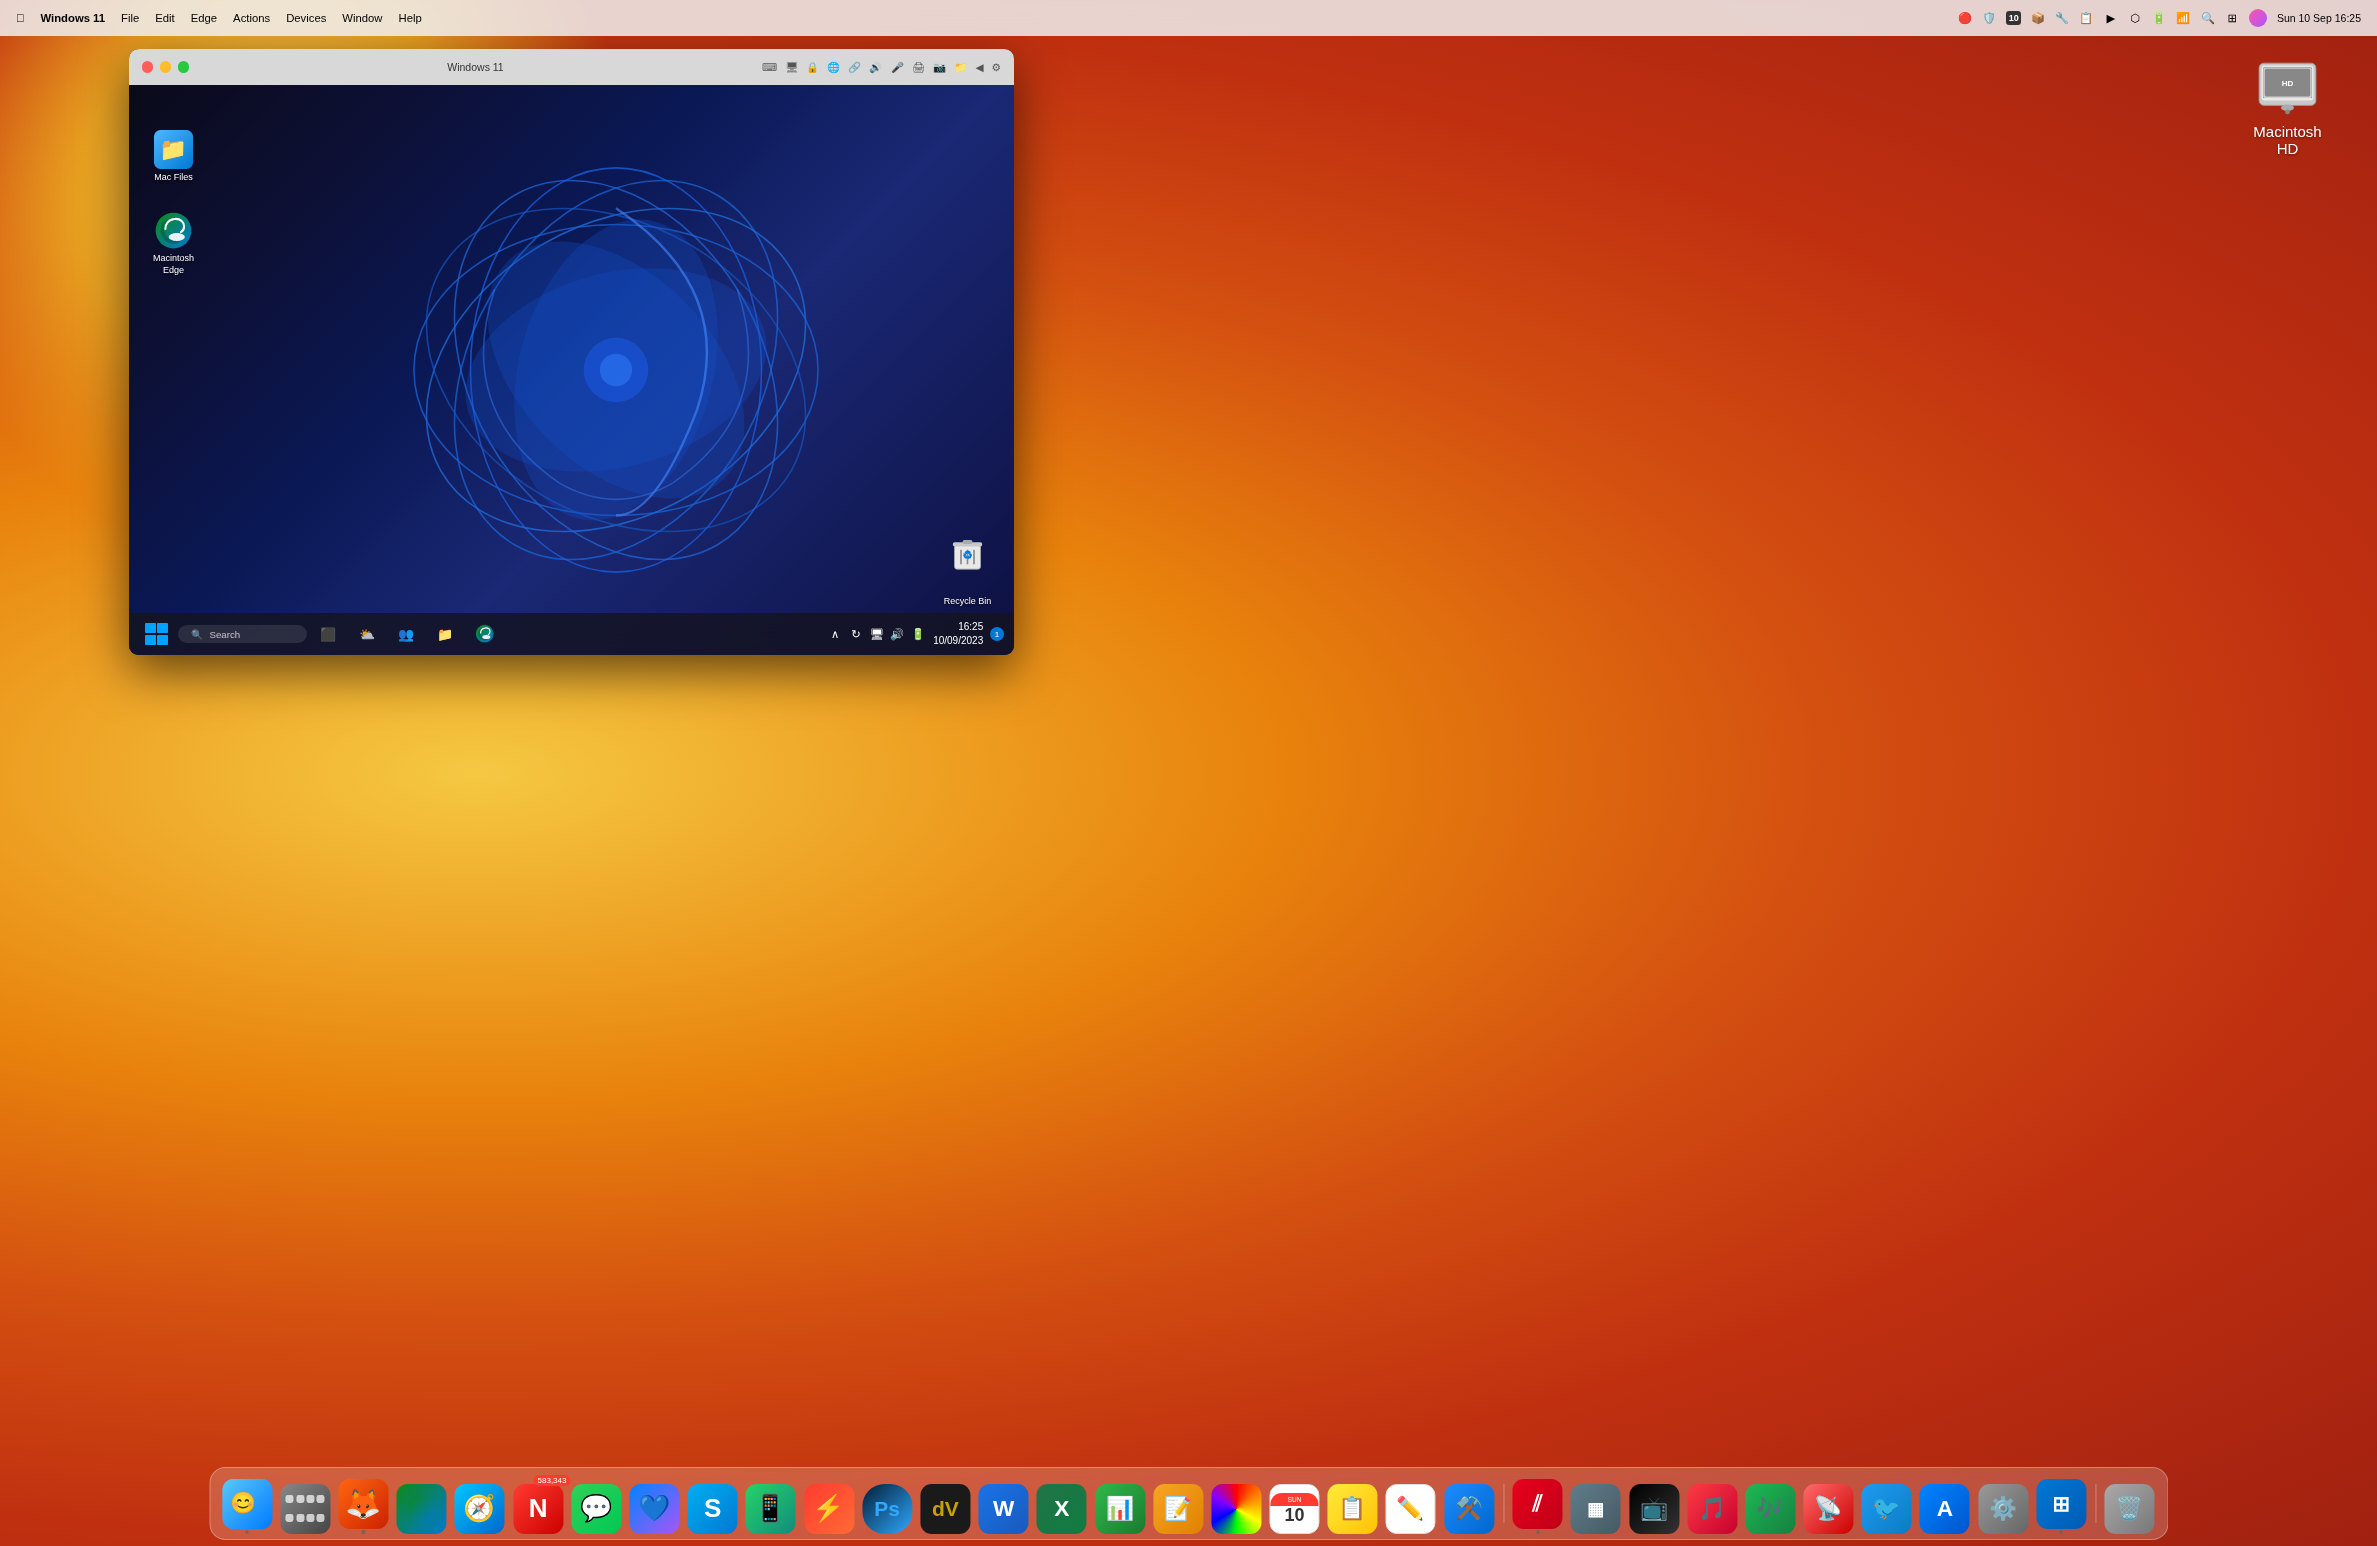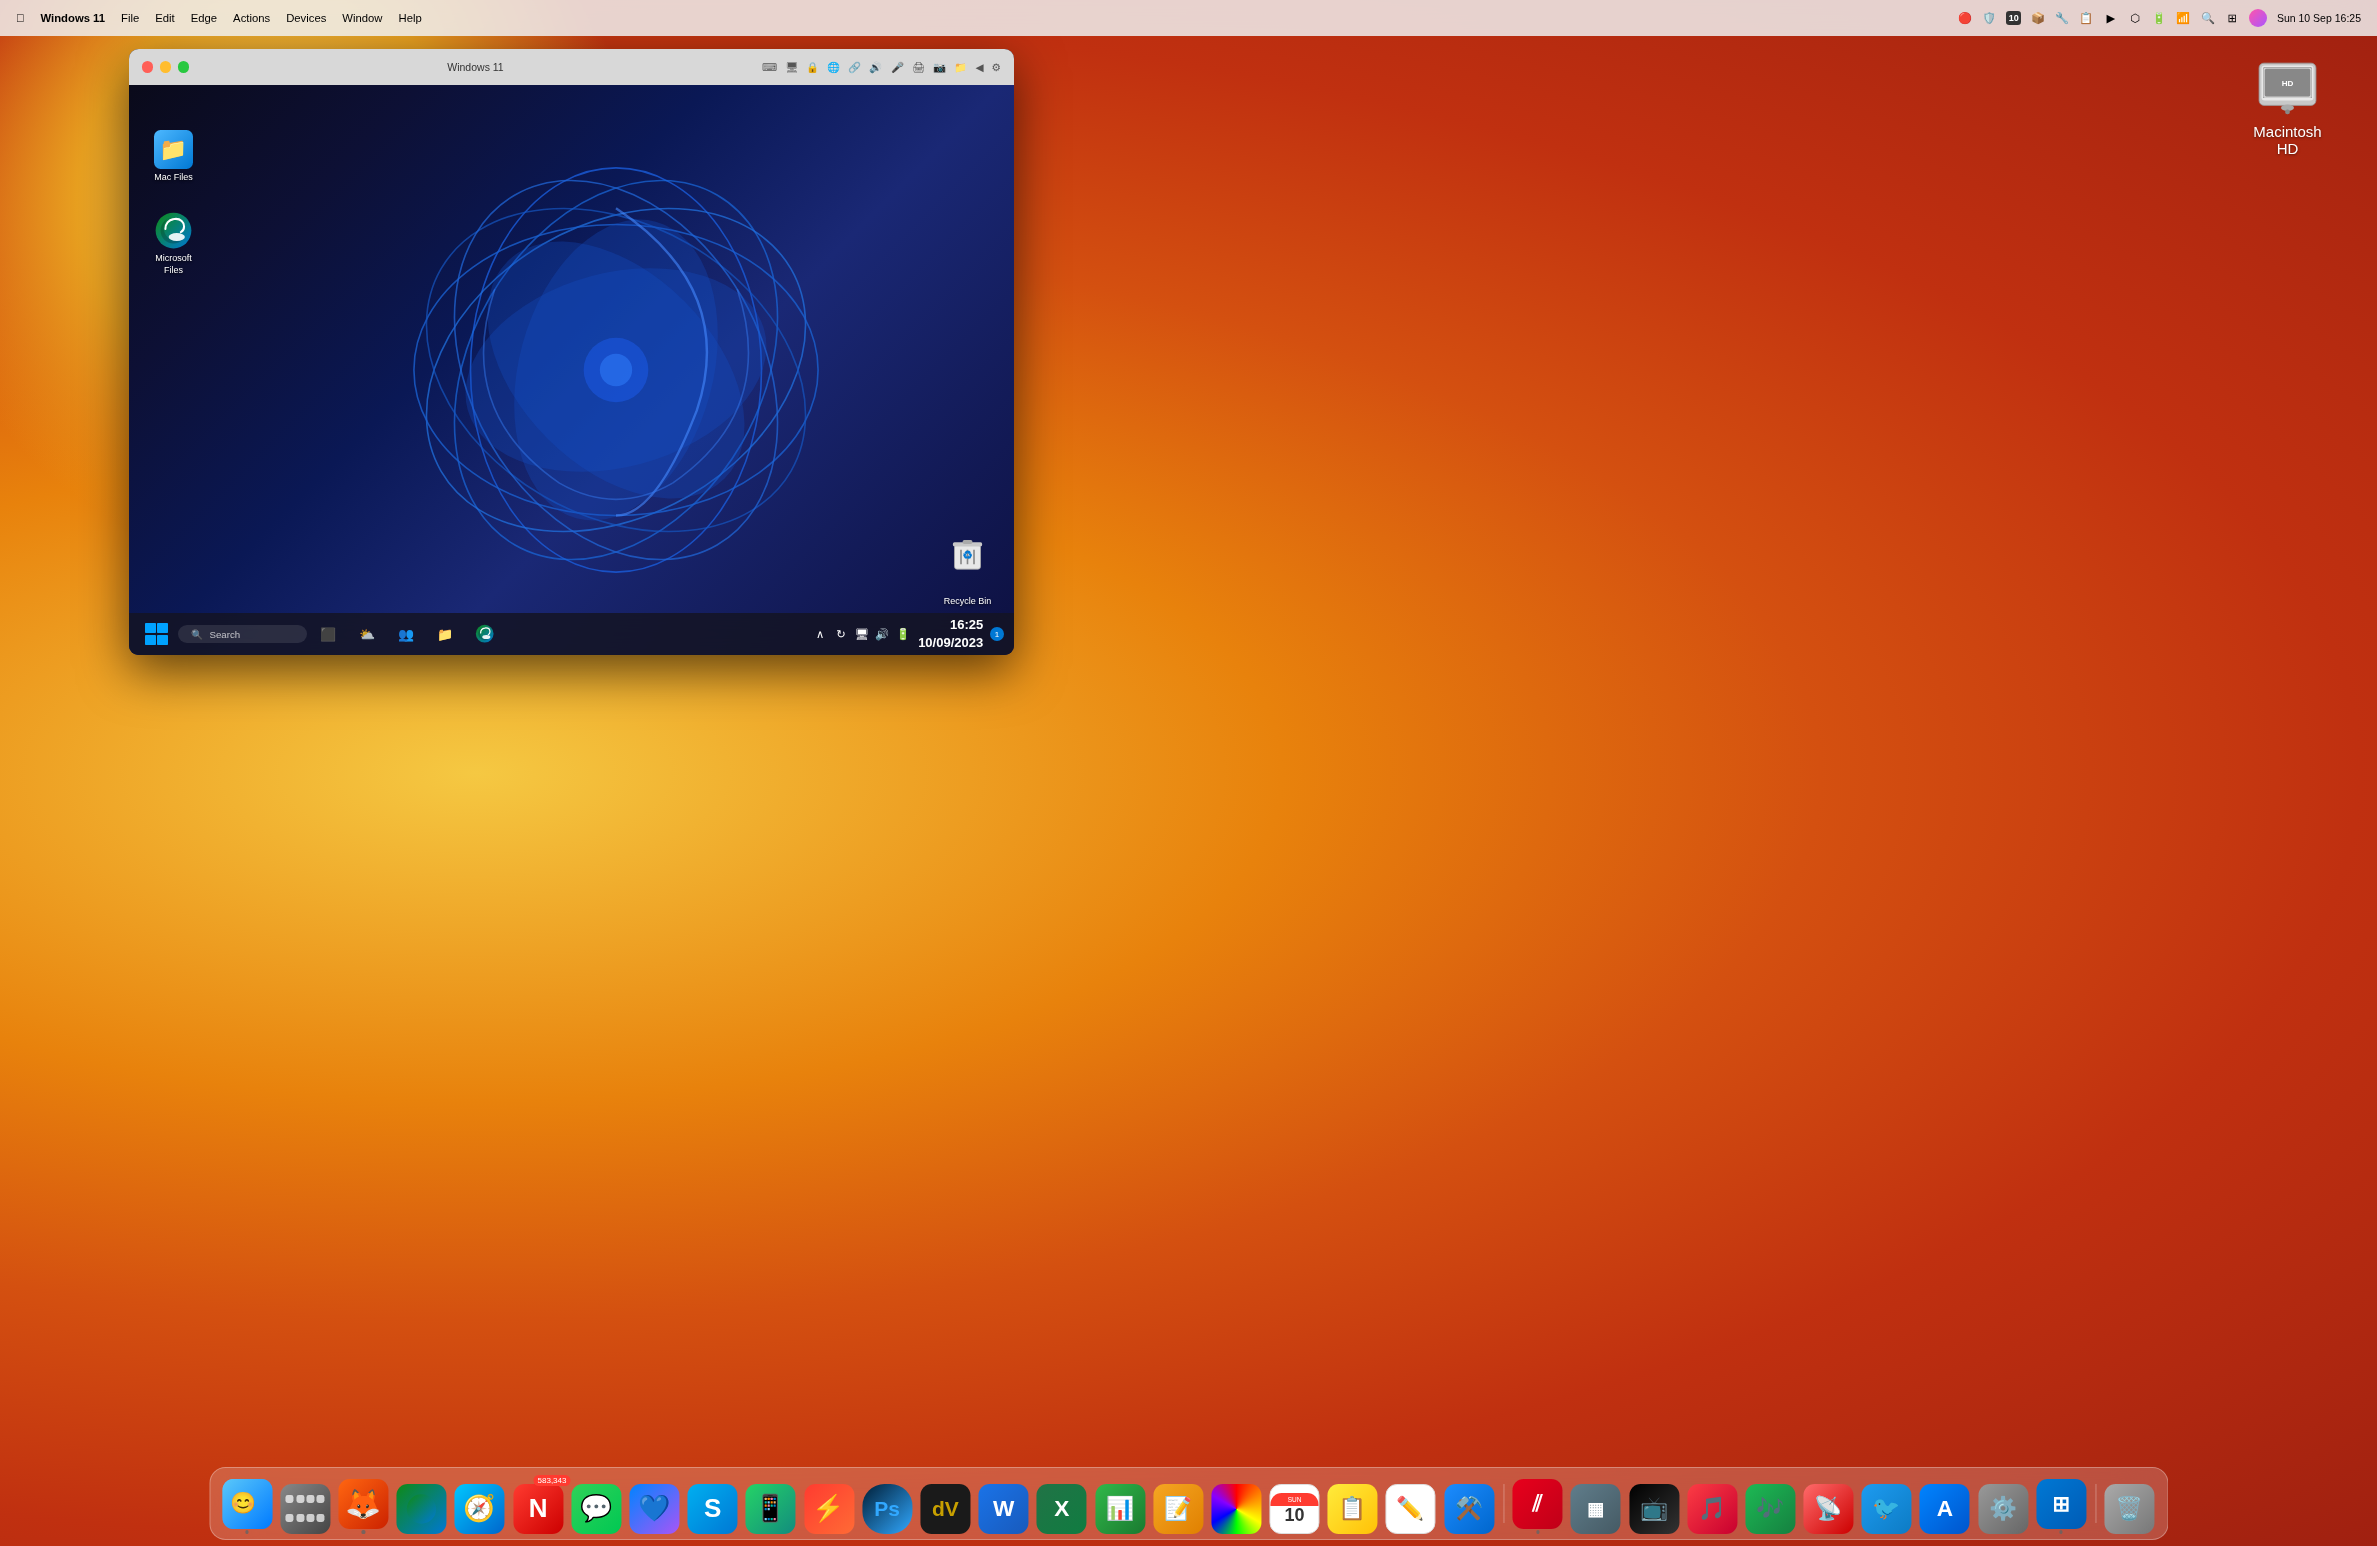--- a/index.html
+++ b/index.html
@@ -280,25 +280,24 @@
       color: rgba(255,255,255,0.7);
     }
 
     .taskbar-right {
       display: flex;
       align-items: center;
       gap: 6.5px;
     }
 
     .taskbar-clock {
-      font-size: 13px;
+      font-size: 10px;
       color: white;
       text-align: right;
       line-height: 1.4;
-      font-weight: bold;
     }
 
     .taskbar-notification-badge {
       width: 14.6px;
       height: 14.6px;
       background: #0078d4;
       border-radius: 50%;
       font-size: 8px;
       color: white;
       display: flex;
@@ -544,21 +543,21 @@
                 <stop offset="0%" style="stop-color:#0e8a16"></stop>
                 <stop offset="100%" style="stop-color:#0078d4"></stop>
               </linearGradient>
             </defs>
             <ellipse cx="24" cy="24" rx="22" ry="22" fill="url(#edgeGrad1)"></ellipse>
             <path d="M24 8C15.2 8 8 15.2 8 24s7.2 16 16 16c4.4 0 8.4-1.8 11.3-4.7-2.1 1-4.5 1.7-7.3 1.7-8.8 0-16-7.2-16-16 0-4.4 1.8-8.4 4.7-11.3C18.6 9.7 21.2 8 24 8z" fill="rgba(0,0,0,0.2)"></path>
             <ellipse cx="28" cy="32" rx="10" ry="5" fill="rgba(255,255,255,0.9)"></ellipse>
             <path d="M14 22c0-6 4-11 10-12 1-.2 2-.3 3-.3 5.5 0 10 3.8 10 9.3 0 3-1.5 5.7-4 7" fill="none" stroke="white" stroke-width="2.5" stroke-linecap="round"></path>
           </svg>
         </div>
-        <div class="win11-icon-label">Microsoft Files</div>
+        <div class="win11-icon-label">Macintosh Edge</div>
       </div>
 
       <div class="recycle-bin-icon" style="bottom:49px; right:18px;">
         <svg class="recycle-svg" viewBox="0 0 48 48" xmlns="http://www.w3.org/2000/svg">
           <rect x="8" y="12" width="32" height="30" rx="3" fill="#e8e8e8" stroke="#aaa" stroke-width="1"></rect>
           <rect x="6" y="9" width="36" height="5" rx="2" fill="#c8c8c8"></rect>
           <rect x="18" y="6" width="12" height="5" rx="2" fill="#aaa"></rect>
           <line x1="16" y1="18" x2="16" y2="36" stroke="#888" stroke-width="2"></line>
           <line x1="24" y1="18" x2="24" y2="36" stroke="#888" stroke-width="2"></line>
           <line x1="32" y1="18" x2="32" y2="36" stroke="#888" stroke-width="2"></line>

